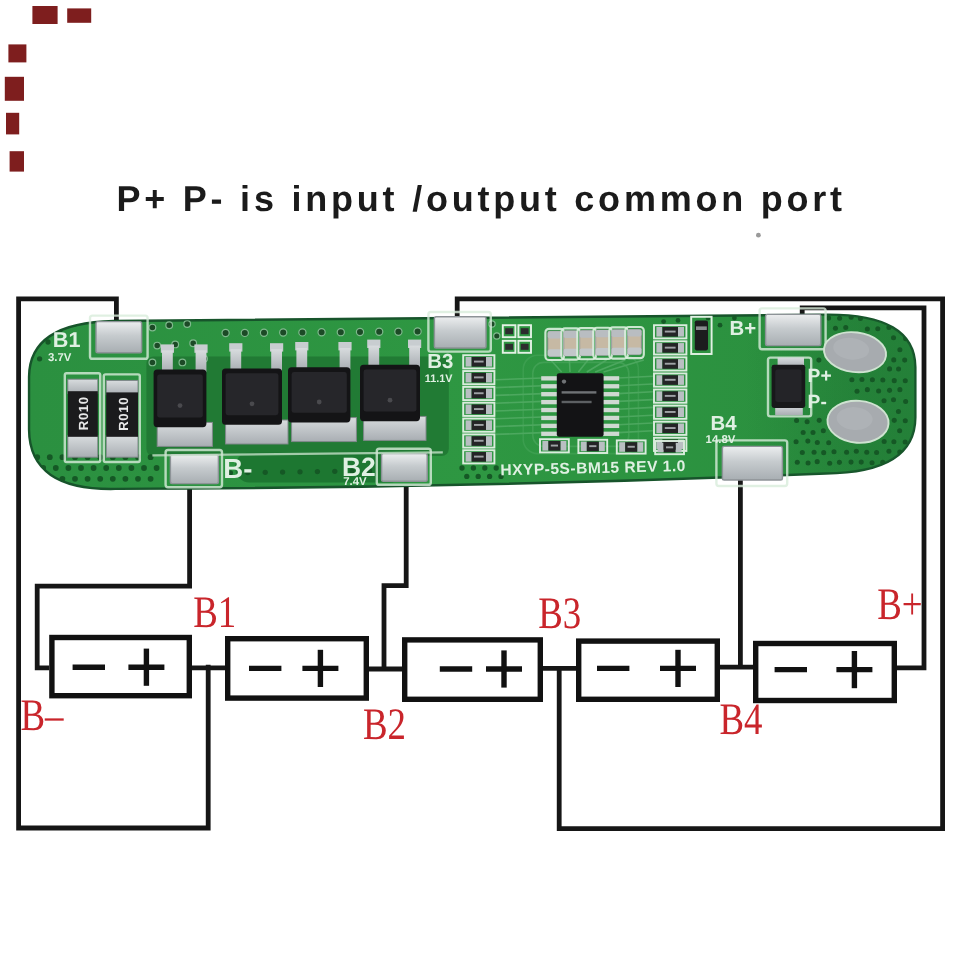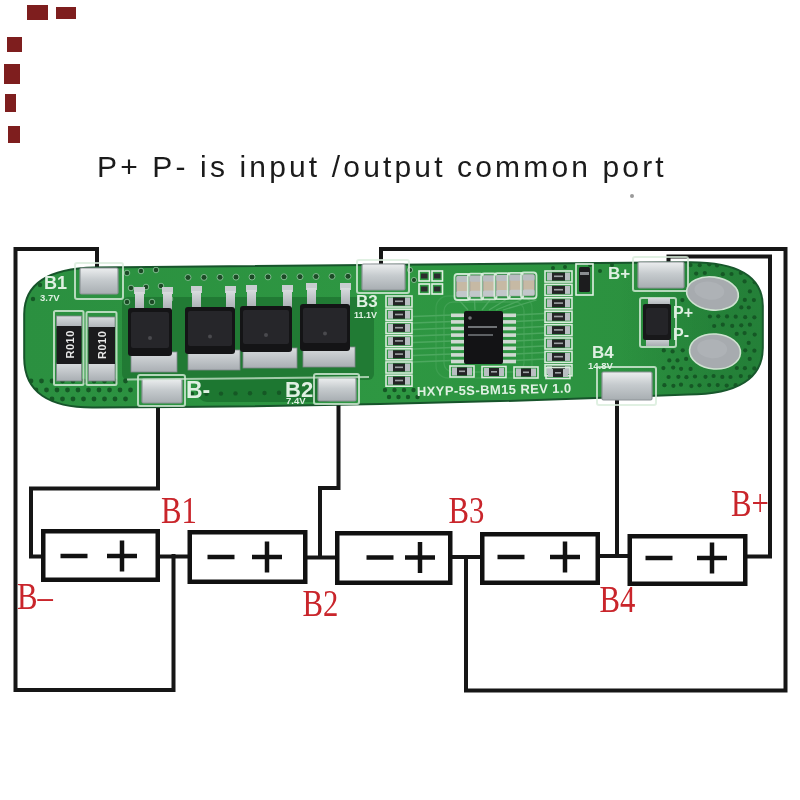--- a/index.html
+++ b/index.html
@@ -1,18 +1,18 @@
 <!DOCTYPE html>
 <html><head>
 <meta charset="utf-8">
 <title>BMS diagram</title>
 <style>
 html,body{margin:0;padding:0;width:800px;height:800px;background:#ffffff;overflow:hidden}
 #root{position:relative;width:800px;height:800px;font-family:"Liberation Sans",sans-serif}
-#title{position:absolute;left:97px;top:150px;font-size:30px;font-weight:normal;color:#1b1b1b;
+#title{position:absolute;left:97px;top:150px;font-size:30px;font-weight:bold;color:#1b1b1b;
 letter-spacing:3.15px;white-space:nowrap}
 </style>
 </head>
 <body>
 <div id="root">
 
 <div style="position:absolute;left:27px;top:5px;width:21px;height:15px;background:#7e1e1e"></div>
 <div style="position:absolute;left:56px;top:7px;width:20px;height:12px;background:#7e1e1e"></div>
 <div style="position:absolute;left:7px;top:37px;width:15px;height:15px;background:#7e1e1e"></div>
 <div style="position:absolute;left:4px;top:64px;width:16px;height:20px;background:#7e1e1e"></div>

